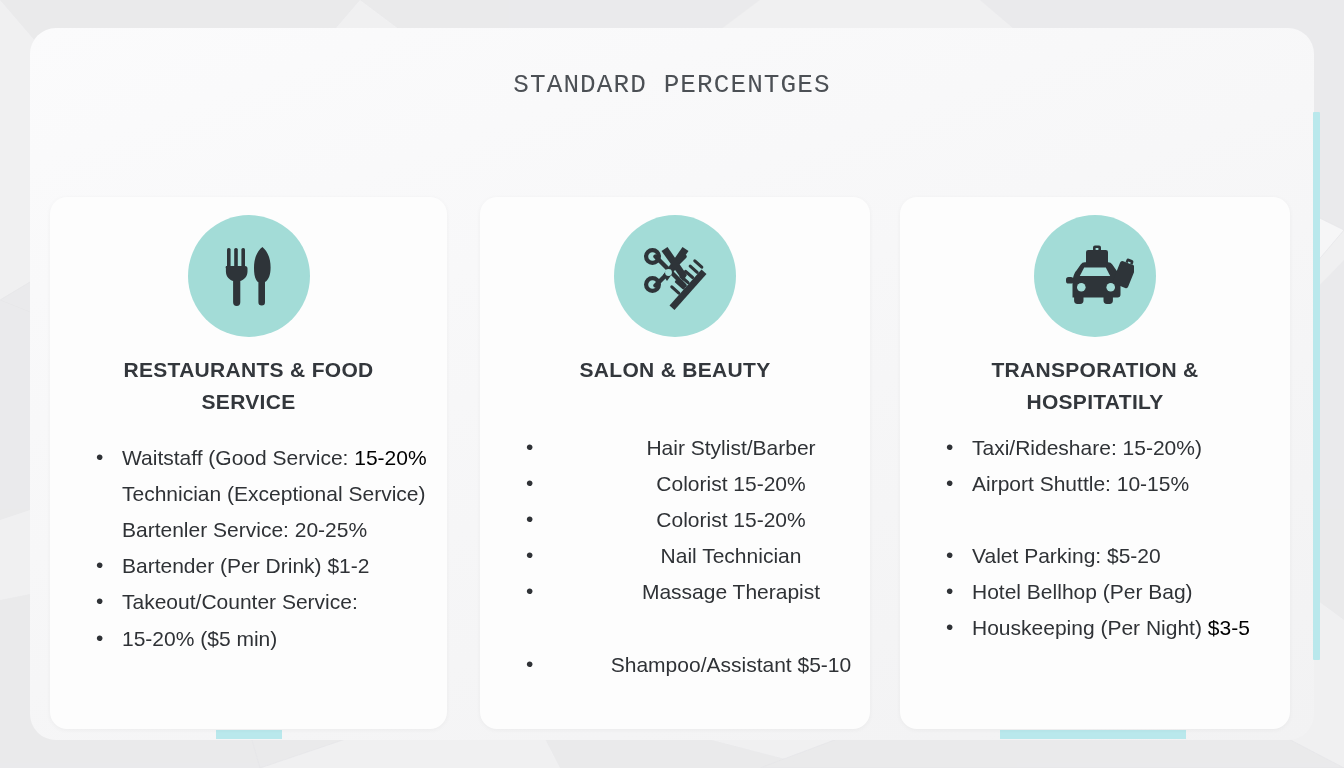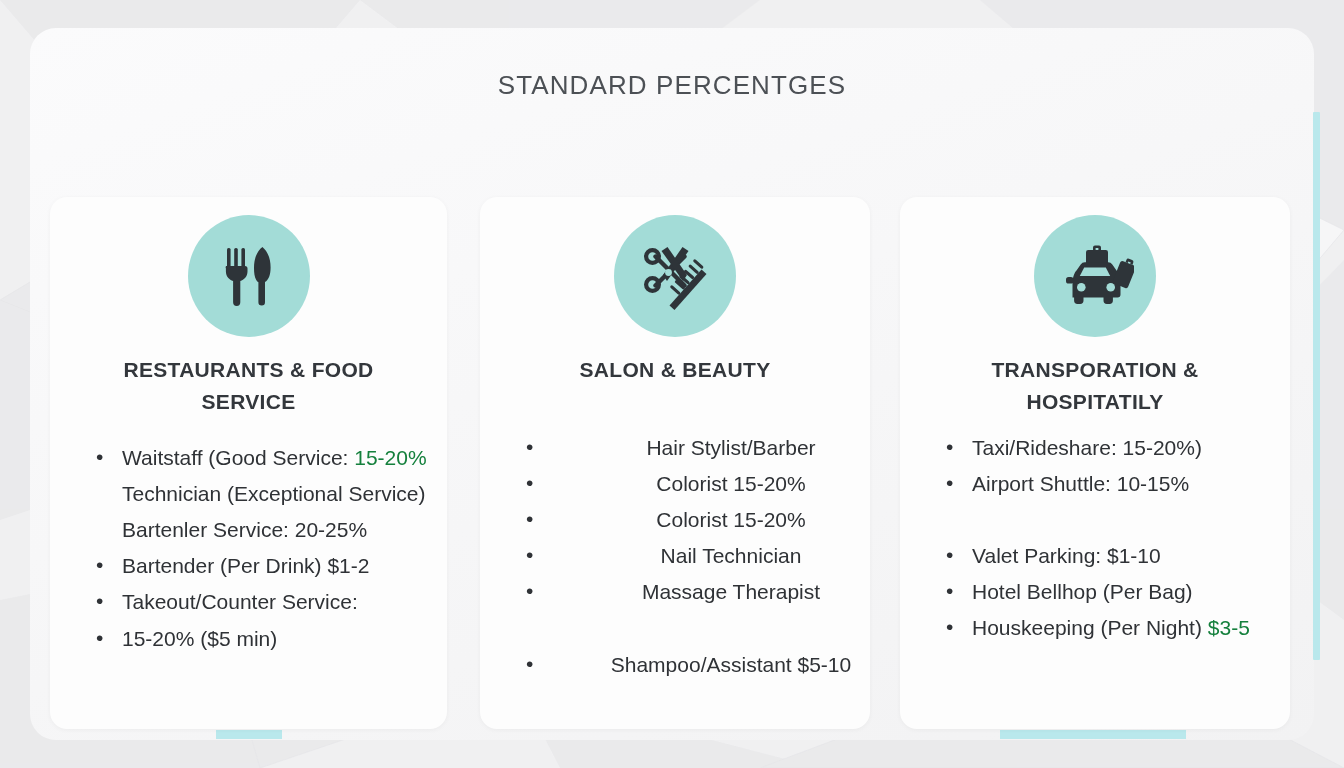--- a/index.html
+++ b/index.html
@@ -30,21 +30,21 @@
   #accent-bar-right{left:1000px;top:730px;width:186px;height:9px;}
 
   
   #header{position:absolute;left:0;top:56px;width:1344px;z-index:3;text-align:center;}
   #page-title{
     font-size:50px;font-weight:bold;letter-spacing:1.2px;
     color:#33373c;line-height:1.05;margin:0;
   }
   #page-subtitle{
     font-size:26px;font-weight:normal;letter-spacing:1.1px;
-    color:#4c5055;margin:14px 0 0 0;
+    color:#4c5055;margin:14px 0 0 0;font-family:Liberation Mono, monospace;
   }
 
   
   #cards{position:absolute;left:0;top:197px;width:1152px;height:532px;z-index:3;}
   .card{
     position:absolute;top:0;height:532px;
     background:#fdfdfd;
     border-radius:17px;
     box-shadow:0 1px 5px rgba(0,0,0,0.045);
     overflow:visible;
@@ -86,21 +86,21 @@
   .card-list li{
     position:relative;padding-left:38px;white-space:nowrap;
   }
   .card-list li.bulleted::before{
     content:"\2022";
     position:absolute;left:12px;top:-1px;
     font-size:21px;color:#2f3236;
   }
   .card-list li.spacer{height:36px;padding:0;}
   .card-list li.spacer::before{content:none;}
-  .accent-text{color:#15803d;}
+  .accent-text{color:#000000;}
 </style>
 </head>
 <body>
 
 <div id="bg-texture">
   <svg viewBox="0 0 1344 768" xmlns="http://www.w3.org/2000/svg">
     <rect x="0" y="0" width="1344" height="768" fill="#f0f0f1"></rect>
     <g fill="#e9e9eb" opacity="0.85">
       <polygon points="0,0 360,0 180,210"></polygon>
       <polygon points="360,0 760,0 560,150"></polygon>
@@ -245,20 +245,20 @@
               <path d="M63.3 22 v-2.4 a2 2 0 0 1 2-2 h3.4 a2 2 0 0 1 2 2 V22 h-2.4 v-1.7 h-2.6 V22 Z"></path>
             </g>
           </svg>
         </span>
       </div>
       <h2 class="card-heading">TRANSPORATION &amp; HOSPITATILY</h2>
       <ul class="card-list">
           <li class="bulleted"><span>Taxi/Rideshare: 15-20%)</span></li>
           <li class="bulleted"><span>Airport Shuttle: 10-15%</span></li>
           <li class="spacer"></li>
-          <li class="bulleted"><span>Valet Parking: $1-10</span></li>
+          <li class="bulleted"><span>Valet Parking: $5-20</span></li>
           <li class="bulleted"><span>Hotel Bellhop (Per Bag)</span></li>
           <li class="bulleted"><span>Houskeeping (Per Night) </span><span class="accent-text">$3-5</span></li>
         </ul>
     </div>
   </div>
 
 </div>
 
 </body></html>

